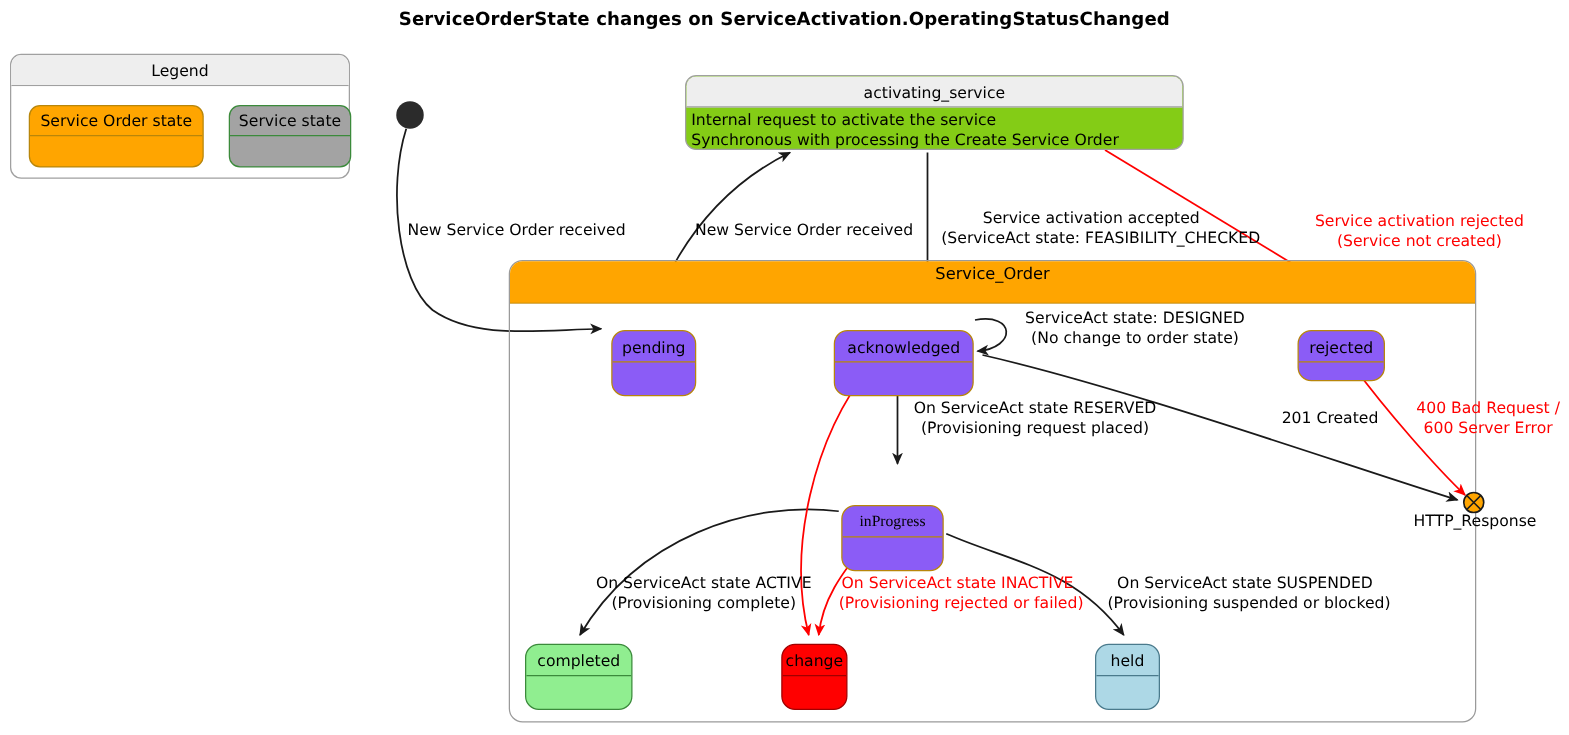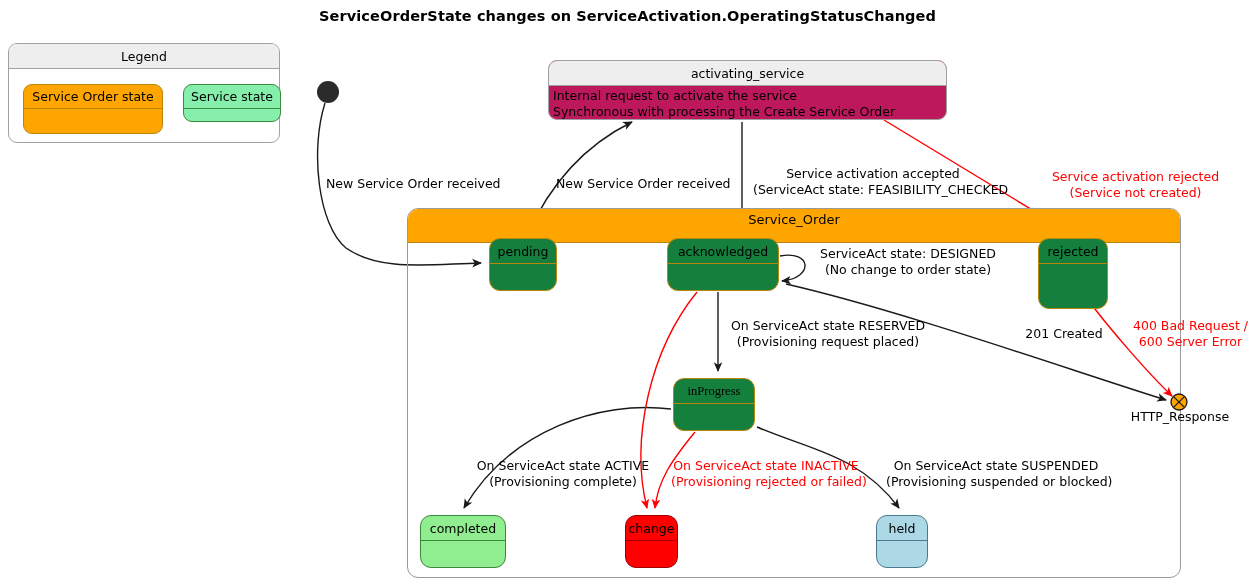--- a/index.html
+++ b/index.html
@@ -87,22 +87,22 @@
     width: 140px;
     height: 50px;
     background: #FFA500;
     border: 1px solid #B8860B;
   }
   #legend-swatch-order .sw-title { border-bottom: 1px solid #B8860B; }
   #legend-swatch-service {
     left: 174px;
     top: 40px;
     width: 98px;
-    height: 38px;
-    background: #86efac;
+    height: 50px;
+    background: #a3a3a3;
     border: 1px solid #3b8a3b;
   }
   #legend-swatch-service .sw-title { border-bottom: 1px solid #3b8a3b; }
 
   
   .state-node {
     position: absolute;
     border-radius: 11px;
     box-sizing: border-box;
     overflow: hidden;
@@ -110,37 +110,37 @@
   .state-node .state-title {
     height: 25px;
     line-height: 25px;
     text-align: center;
     font-size: 12.5px;
     white-space: nowrap;
     box-sizing: border-box;
   }
   .state-node .state-body { height: auto; }
 
-  .n-orange { background: #15803d; border: 1px solid #B8860B; }
+  .n-orange { background: #8b5cf6; border: 1px solid #B8860B; margin-top: 26px; }
   .n-orange .state-title { border-bottom: 1px solid #B8860B; }
   .n-green  { background: #90EE90; border: 1px solid #3b8a3b; }
   .n-green .state-title  { border-bottom: 1px solid #3b8a3b; }
   .n-red    { background: #FF0000; border: 1px solid #a00000; }
   .n-red .state-title    { border-bottom: 1px solid #a00000; }
   .n-blue   { background: #ADD8E6; border: 1px solid #4a7a8c; }
   .n-blue .state-title   { border-bottom: 1px solid #4a7a8c; }
 
   
   #node-activating-service {
     position: absolute;
     left: 548px;
     top: 60px;
     width: 399px;
     height: 60px;
-    background: #be185d;
+    background: #84cc16;
     border: 1px solid #a0a0a0;
     border-radius: 9px;
     box-sizing: border-box;
     overflow: hidden;
   }
   #node-activating-service .as-title {
     height: 25px;
     line-height: 25px;
     text-align: center;
     font-size: 12.5px;
@@ -176,21 +176,21 @@
     border-radius: 10px 10px 0 0;
     box-sizing: border-box;
     text-align: center;
     font-size: 13px;
     line-height: 21px;
   }
 
   
   #node-pending       { left: 489px; top: 238px; width: 68px;  height: 53px; }
   #node-acknowledged  { left: 667px; top: 238px; width: 112px; height: 53px; }
-  #node-rejected      { left: 1038px; top: 238px; width: 70px; height: 71px; }
+  #node-rejected      { left: 1038px; top: 238px; width: 70px; height: 41px; }
   #node-inprogress    { left: 673px; top: 378px; width: 82px;  height: 53px; font-family: Liberation Serif, serif; }
   #node-completed     { left: 420px; top: 515px; width: 86px;  height: 53px; }
   #node-failed        { left: 625px; top: 515px; width: 53px;  height: 53px; }
   #node-held          { left: 876px; top: 515px; width: 52px;  height: 53px; }
 
   
   #node-initial {
     position: absolute;
     left: 317px;
     top: 81px;

